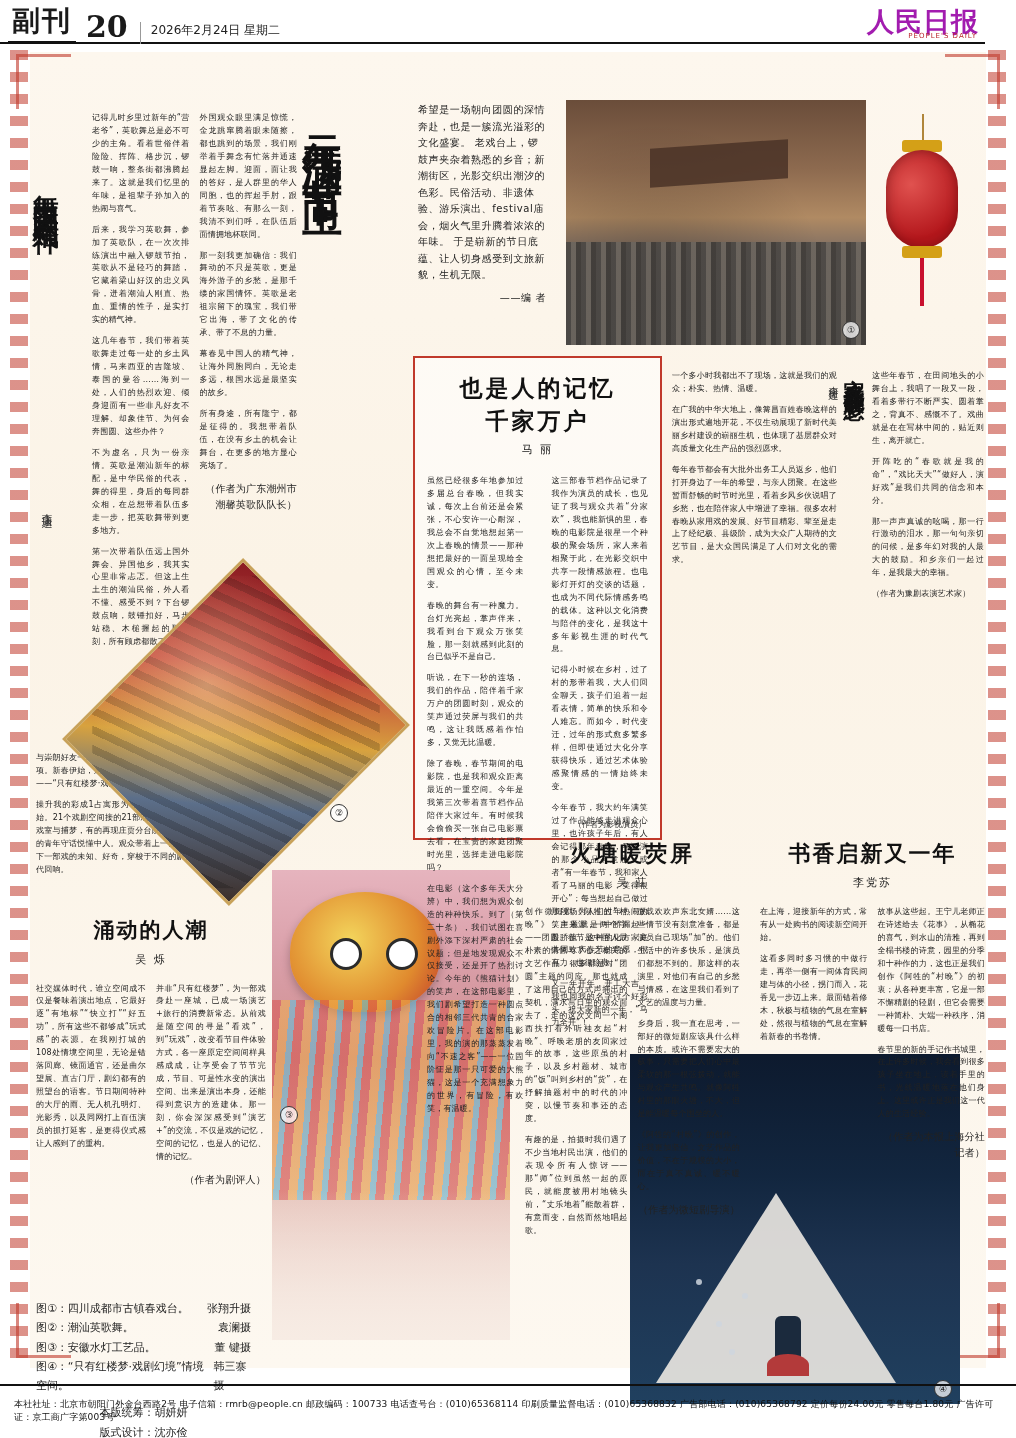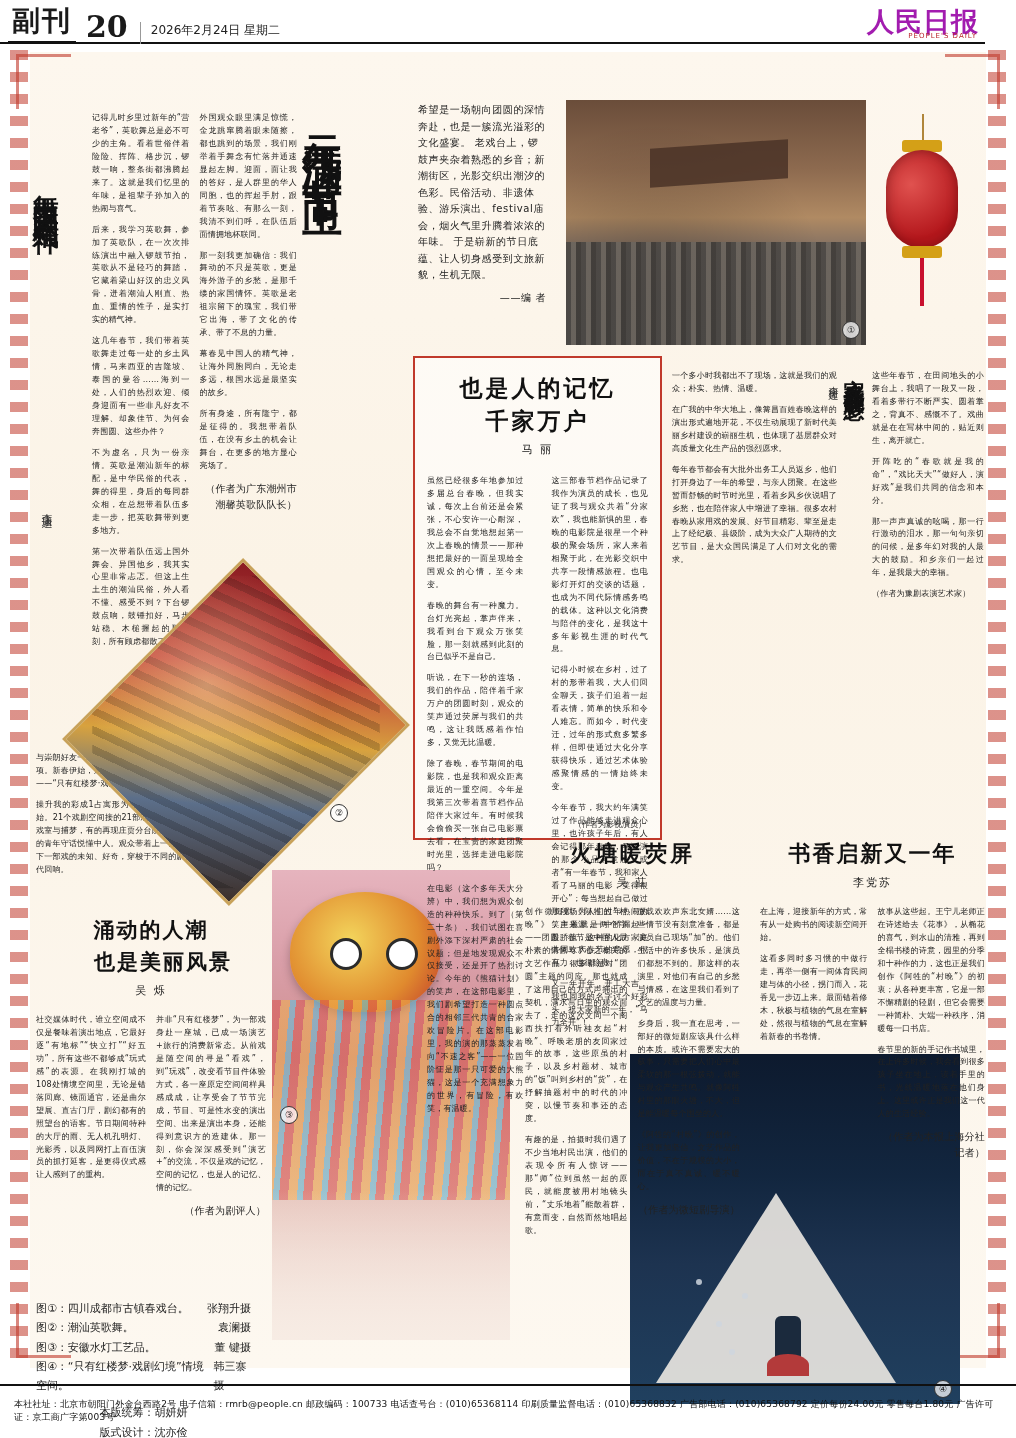--- a/index.html
+++ b/index.html
@@ -286,21 +286,20 @@
       <p>这些年春节，在田间地头的小舞台上，我唱了一段又一段，看着多带行不断严实、圆着掌之，背真不、感慨不了。戏曲就是在在写林中间的，贴近则生，离开就亡。</p>
       <p>开阵吃的“春歌就是我的命”，“戏比天大”“做好人，演好戏”是我们共同的信念和本分。</p>
       <p>那一声声真诚的吆喝，那一行行激动的泪水，那一句句亲切的问候，是多年幻对我的人最大的鼓励。和乡亲们一起过年，是我最大的幸福。</p>
       <p>（作者为豫剧表演艺术家）</p>
       <p class="sig"></p>
     </div>
   </div>
 
   <div class="art c2">
     <div class="title">涌动的人潮</div>
-    <div class="title" style="margin-left:24px;">也是美丽风景</div>
     <div class="author">吴 烁</div>
     <div class="cols2">
       <div class="body">
         <p>社交媒体时代，谁立空间成不仅是餐味着演出地点，它最好逐“有地标”“快立打”“好五功”，所有这些不都够成“玩式感”的表源。在我刚打城的108处情境空间里，无论是错落回廊、镜面通官，还是曲尔望展、直古门厅，剧幻都有的照望台的语客。节日期间特种的大厅的雨、无人机孔明灯、光影秀，以及同网打上百伍演员的抓打延客，是更得仪式感让人感到了的重构。</p>
       </div>
       <div class="body">
         <p>并非“只有红楼梦”，为一部戏身赴一座城，已成一场演艺+旅行的消费新常态。从前戏是随空间的寻是“看戏”，到“玩戏”，改变看节目件体验方式，各一座原定空间间样具感成成，让享受会了节节完成，节目、可是性水变的演出空间、出来是演出本身，还能得到意识方的造建体。那一刻，你会深深感受到“演艺+”的交流，不仅是戏的记忆，空间的记忆，也是人的记忆、情的记忆。</p>
         <p class="sig">（作者为剧评人）</p>
       </div>
     </div>

